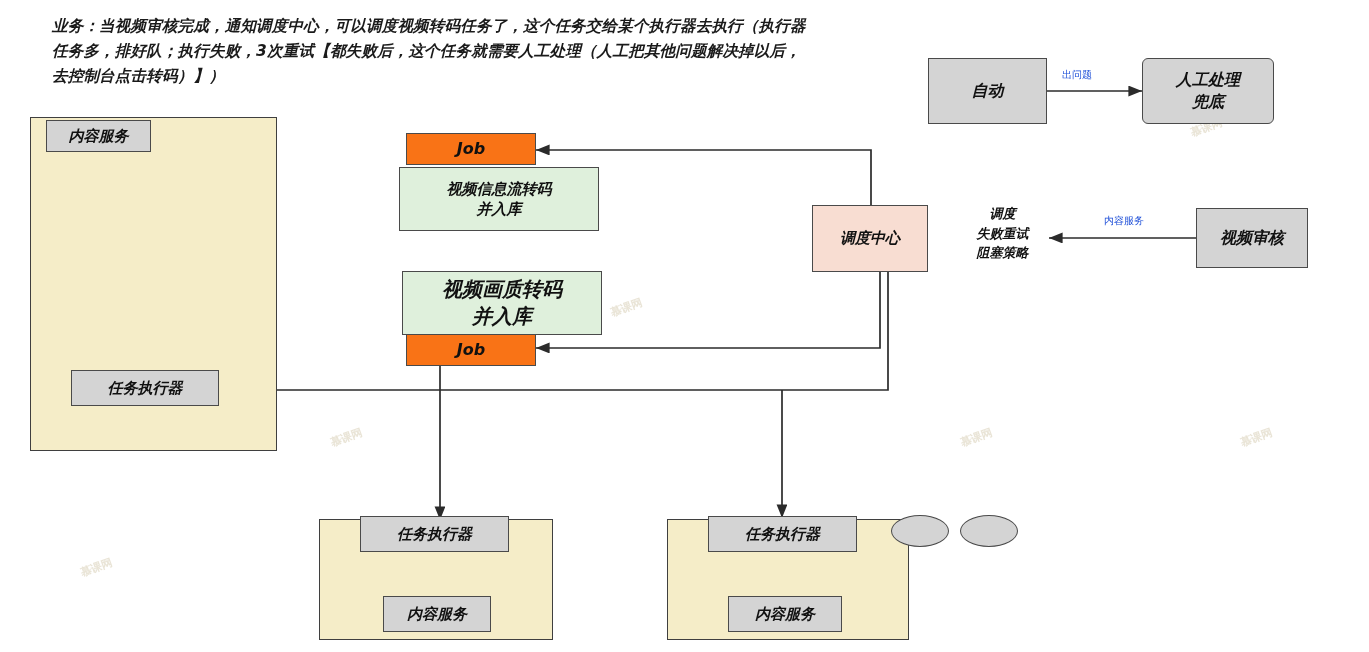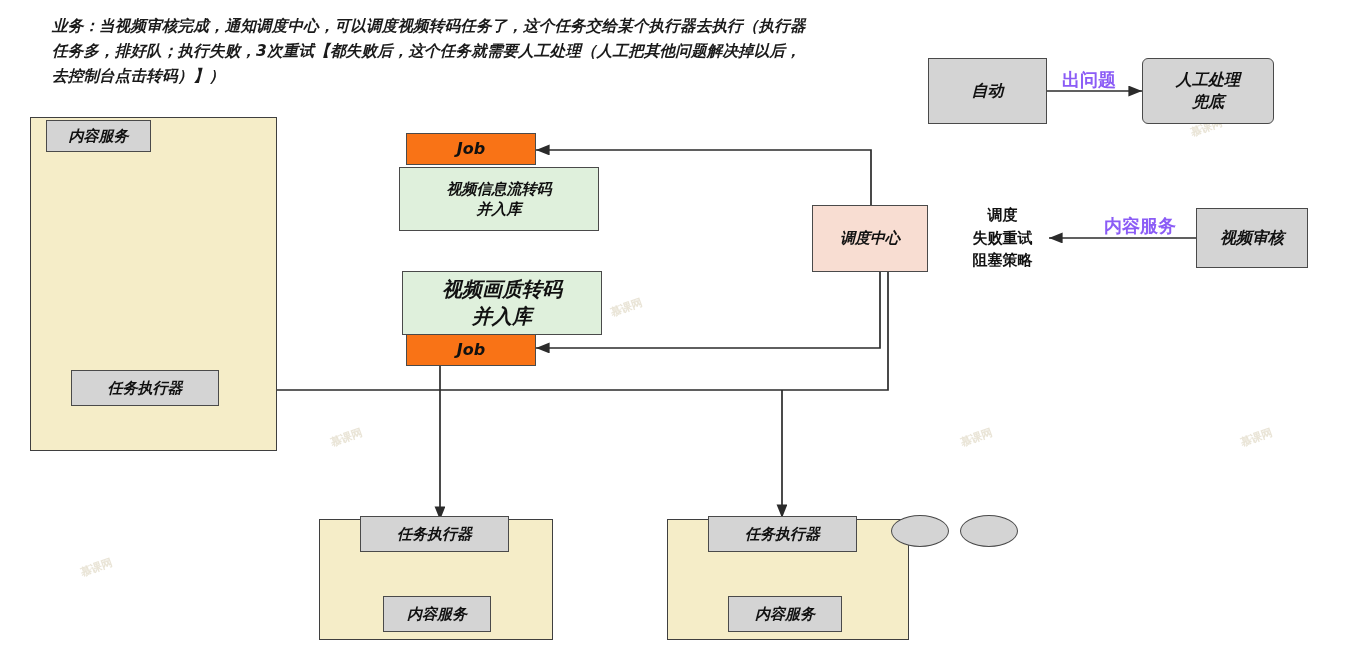--- a/index.html
+++ b/index.html
@@ -62,29 +62,29 @@
   }
   .ellipse {
     position: absolute;
     box-sizing: border-box;
     border: 1.4px solid #4a4a4a;
     border-radius: 50%;
     background: #d4d4d4;
   }
   .label {
     position: absolute;
-    font-size: 18px;
-    color: #8b5cf6;
+    font-size: 10px;
+    color: #1d4ed8;
     white-space: nowrap;
-    font-weight: bold;
   }
   .sched-text {
     position: absolute;
-    font-size: 15px;
+    font-size: 13px;
     font-weight: bold;
+    font-style: italic;
     color: #111;
     text-align: center;
     line-height: 1.5;
     white-space: pre-line;
   }
   svg.arrows {
     position: absolute;
     left: 0;
     top: 0;
     width: 1369px;

